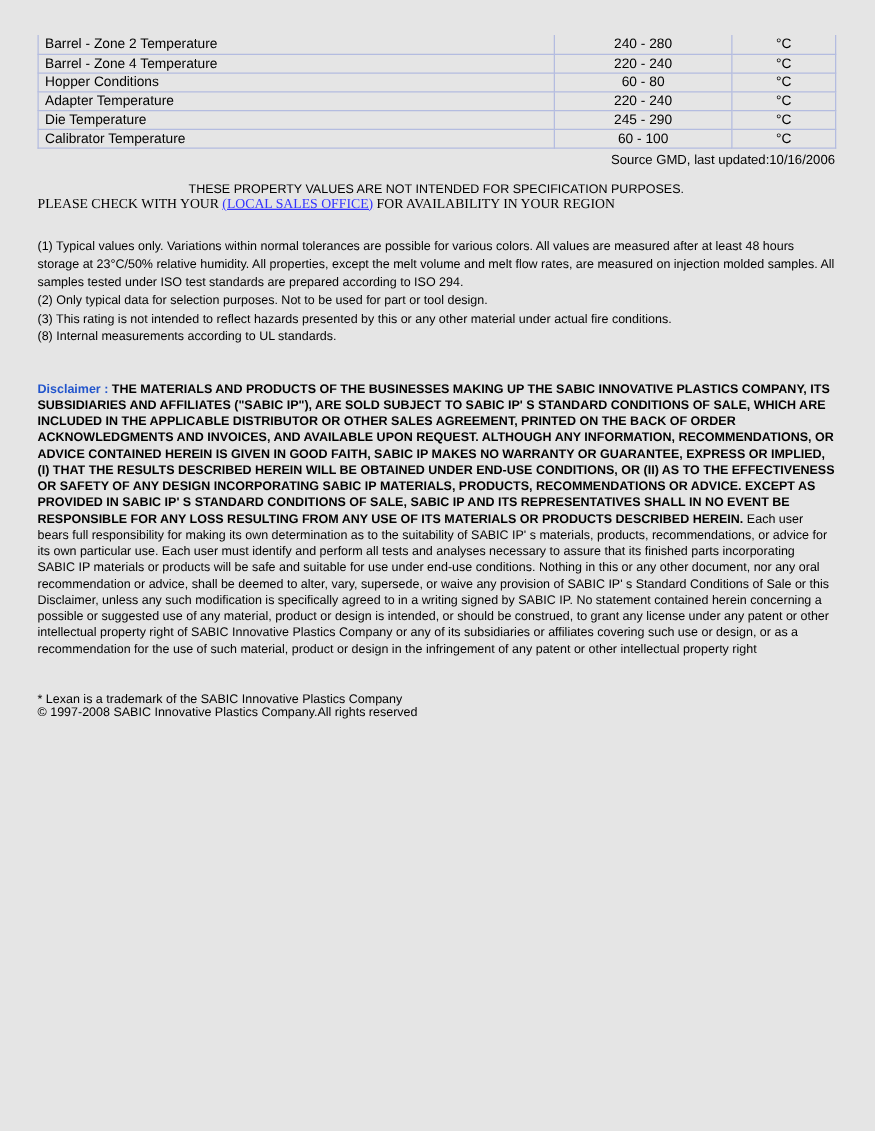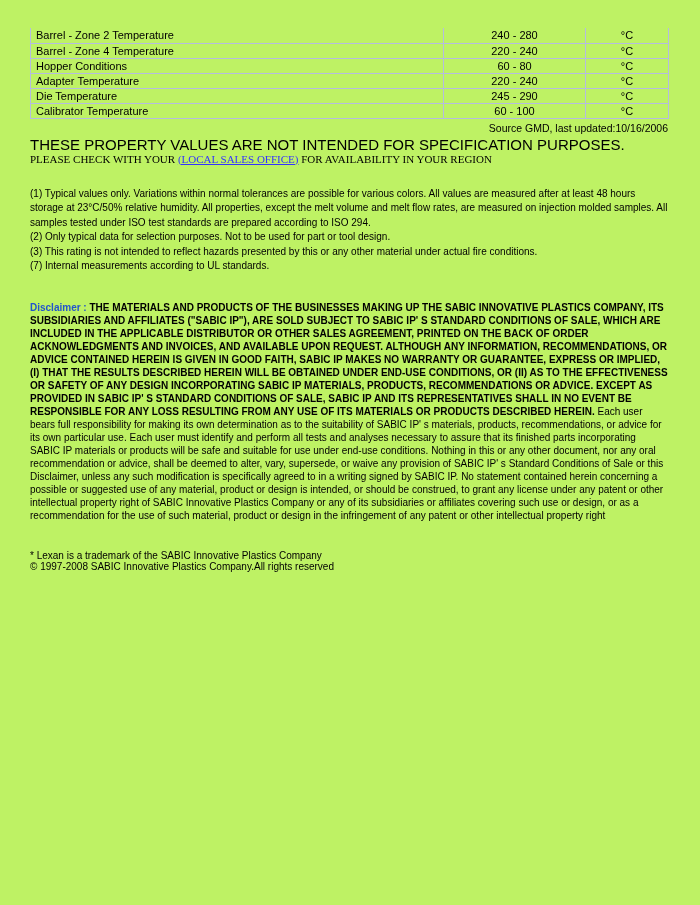--- a/index.html
+++ b/index.html
@@ -5,21 +5,21 @@
   * { margin: 0; padding: 0; box-sizing: border-box; }
   html, body { background: #ffffff; }
   body {
     width: 700px; height: 905px;
     font-family: "Liberation Sans", "DejaVu Sans", sans-serif;
     color: #000000;
     overflow: hidden;
   }
   .page {
     width: 700px; height: 905px;
-    background: #bef264;
+    background: #e5e5e5;
     position: relative;
   }
   .content {
     position: absolute;
     left: 30px; top: 28px;
     width: 638px;
   }
 
   
   table.props-table {
@@ -42,22 +42,23 @@
 
   .source-note {
     width: 638px;
     text-align: right;
     font-size: 10.5px;
     margin-top: 3px;
   }
 
   
   .notice {
-    font-size: 15px;
-    margin-top: 2px;
+    font-size: 10px;
+    margin-top: 12px;
+    text-align: center;
   }
   .region-line { font-size: 11px; margin-top: 0; font-family: Liberation Serif, serif; }
   a.sales-link {
     color: var(--link-blue, #3333ff);
     text-decoration: underline;
     cursor: pointer;
   }
   .footnotes {
     margin-top: 22px;
     font-size: 10px;
@@ -125,21 +126,21 @@
     <div class="region-line">
       <span>PLEASE CHECK WITH YOUR</span>
       <a class="sales-link">(LOCAL SALES OFFICE)</a>
       <span>FOR AVAILABILITY IN YOUR REGION</span>
     </div>
 
     <div class="footnotes">
       <div>(1) Typical values only. Variations within normal tolerances are possible for various colors. All values are measured after at least 48 hours storage at 23°C/50% relative humidity. All properties, except the melt volume and melt flow rates, are measured on injection molded samples. All samples tested under ISO test standards are prepared according to ISO 294.</div>
       <div>(2) Only typical data for selection purposes. Not to be used for part or tool design.</div>
       <div>(3) This rating is not intended to reflect hazards presented by this or any other material under actual fire conditions.</div>
-      <div>(7) Internal measurements according to UL standards.</div>
+      <div>(8) Internal measurements according to UL standards.</div>
     </div>
 
     <div class="disclaimer">
       <span class="dlabel">Disclaimer :</span>
       <span class="dbold">THE MATERIALS AND PRODUCTS OF THE BUSINESSES MAKING UP THE SABIC INNOVATIVE PLASTICS COMPANY, ITS SUBSIDIARIES AND AFFILIATES ("SABIC IP"), ARE SOLD SUBJECT TO SABIC IP' S STANDARD CONDITIONS OF SALE, WHICH ARE INCLUDED IN THE APPLICABLE DISTRIBUTOR OR OTHER SALES AGREEMENT, PRINTED ON THE BACK OF ORDER ACKNOWLEDGMENTS AND INVOICES, AND AVAILABLE UPON REQUEST. ALTHOUGH ANY INFORMATION, RECOMMENDATIONS, OR ADVICE CONTAINED HEREIN IS GIVEN IN GOOD FAITH, SABIC IP MAKES NO WARRANTY OR GUARANTEE, EXPRESS OR IMPLIED, (I) THAT THE RESULTS DESCRIBED HEREIN WILL BE OBTAINED UNDER END-USE CONDITIONS, OR (II) AS TO THE EFFECTIVENESS OR SAFETY OF ANY DESIGN INCORPORATING SABIC IP MATERIALS, PRODUCTS, RECOMMENDATIONS OR ADVICE. EXCEPT AS PROVIDED IN SABIC IP' S STANDARD CONDITIONS OF SALE, SABIC IP AND ITS REPRESENTATIVES SHALL IN NO EVENT BE RESPONSIBLE FOR ANY LOSS RESULTING FROM ANY USE OF ITS MATERIALS OR PRODUCTS DESCRIBED HEREIN.</span>
       <span>Each user bears full responsibility for making its own determination as to the suitability of SABIC IP' s materials, products, recommendations, or advice for its own particular use. Each user must identify and perform all tests and analyses necessary to assure that its finished parts incorporating SABIC IP materials or products will be safe and suitable for use under end-use conditions. Nothing in this or any other document, nor any oral recommendation or advice, shall be deemed to alter, vary, supersede, or waive any provision of SABIC IP' s Standard Conditions of Sale or this Disclaimer, unless any such modification is specifically agreed to in a writing signed by SABIC IP. No statement contained herein concerning a possible or suggested use of any material, product or design is intended, or should be construed, to grant any license under any patent or other intellectual property right of SABIC Innovative Plastics Company or any of its subsidiaries or affiliates covering such use or design, or as a recommendation for the use of such material, product or design in the infringement of any patent or other intellectual property right</span>
     </div>
 
     <div class="trademark">* Lexan is a trademark of the SABIC Innovative Plastics Company</div>
 

